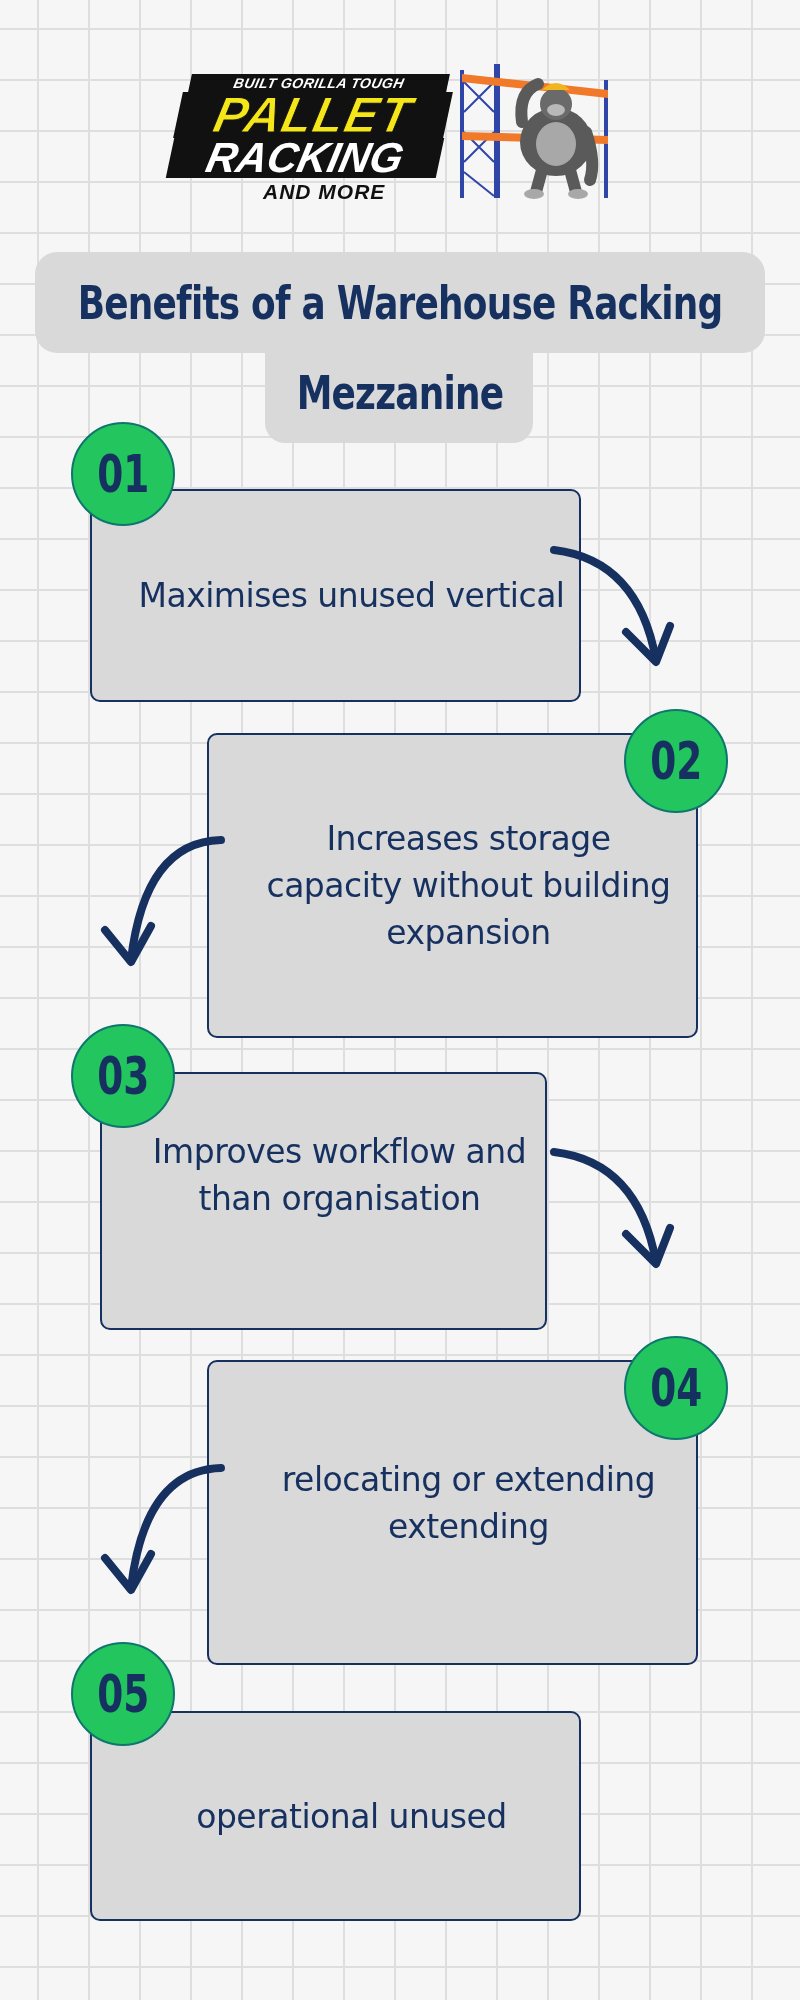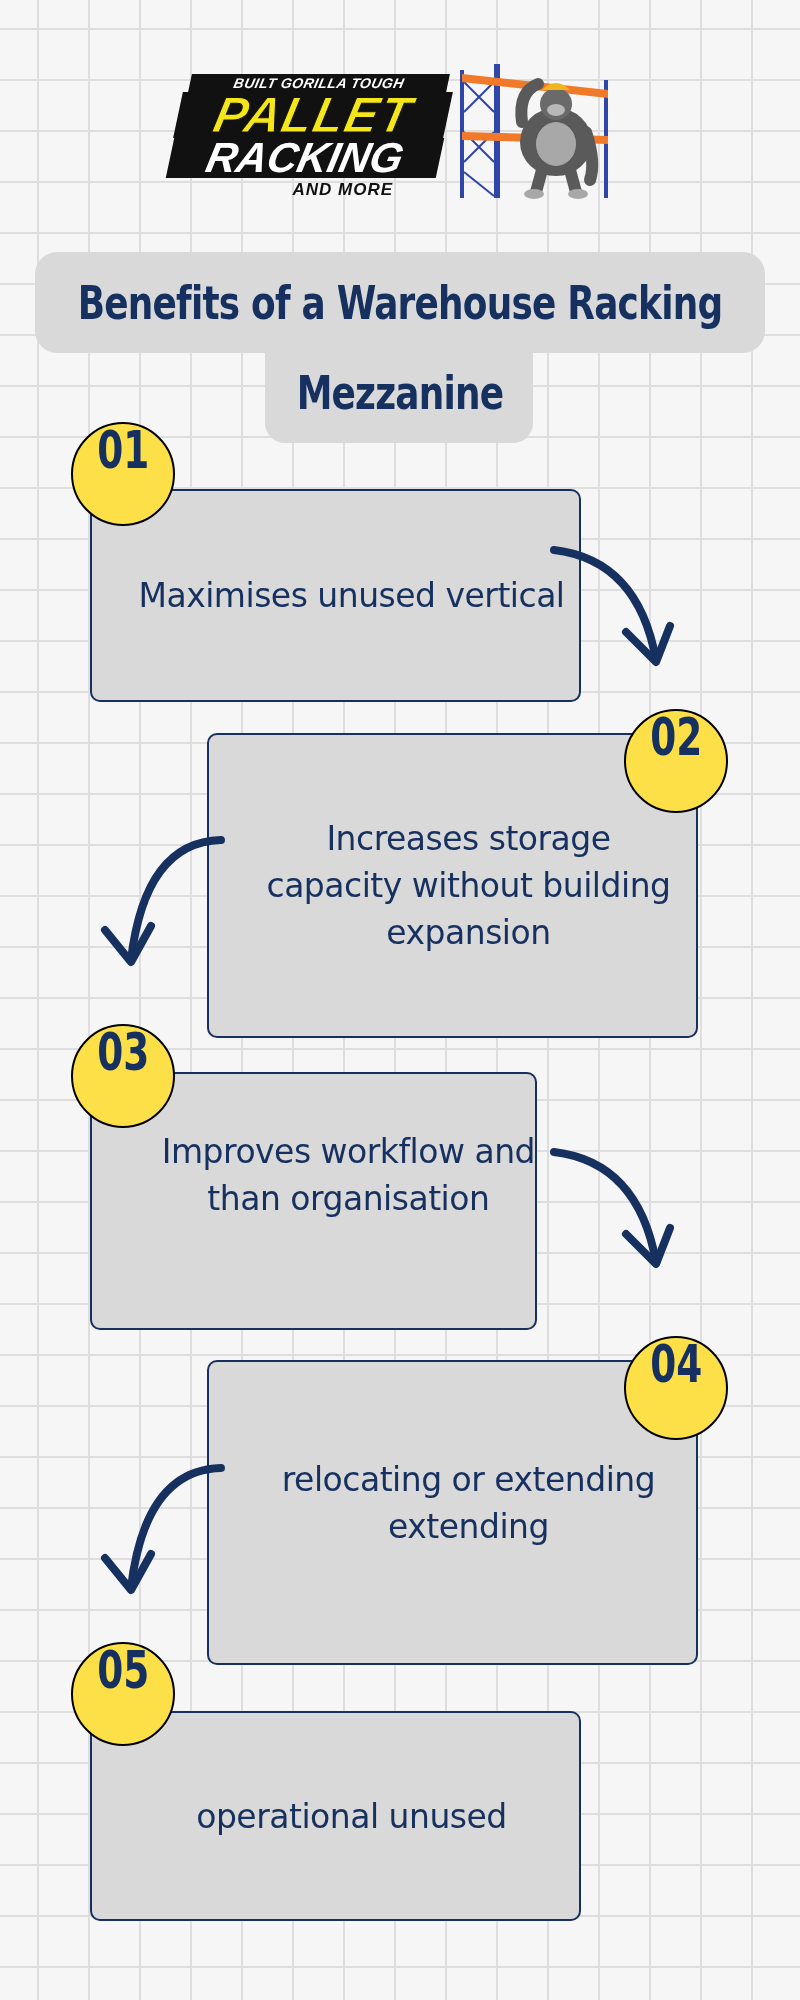--- a/index.html
+++ b/index.html
@@ -35,22 +35,22 @@
   }
   .logo-racking {
     position: absolute; left: 2px; top: 64px; width: 270px; height: 40px;
     background: #111; transform: skewX(-12deg);
     display: flex; align-items: center; justify-content: center;
   }
   .logo-racking span {
     color: #ffffff; font-weight: bold; font-style: italic; font-size: 42px; line-height: 1;
   }
   .logo-more {
-    position: absolute; left: 95px; top: 106px; width: 130px; text-align: right;
-    font-weight: bold; font-style: italic; font-size: 17px; color: #111; letter-spacing: 1px;
+    position: absolute; left: 95px; top: 106px; width: 130px; text-align: left;
+    font-weight: bold; font-style: italic; font-size: 21px; color: #111; letter-spacing: 1px;
   }
   .logo-rack { position: absolute; left: 290px; top: 0; width: 155px; height: 140px; }
 
   
   .title-top {
     left: 35px; top: 252px; width: 730px; height: 101px;
     background: #d9d9d9; border-radius: 22px;
   }
   .title-tab {
     left: 265px; top: 340px; width: 268px; height: 103px;
@@ -70,22 +70,22 @@
     background: #d9d9d9; border: 2px solid #16305f; border-radius: 10px;
     box-sizing: border-box; display: flex; align-items: center; justify-content: center; padding-left: 32px;
   }
   .box-text {
     color: #16305f; font-family: "DejaVu Sans", sans-serif; font-size: 33px;
     text-align: center; line-height: 47px; font-weight: normal;
     letter-spacing: -0.5px;
   }
   .circle {
     width: 104px; height: 104px; border-radius: 50%;
-    background: #fde047; border: 2px solid #000000; box-sizing: border-box;
-    display: flex; align-items: flex-start; justify-content: center;
+    background: #22c55e; border: 2px solid #0f766e; box-sizing: border-box;
+    display: flex; align-items: center; justify-content: center;
   }
   .circle span {
     color: #16305f; font-family: "DejaVu Sans", sans-serif; font-weight: bold;
     font-size: 52px; transform: scaleX(0.72); display: inline-block; line-height: 1;
   }
   .arrow { overflow: visible; }
 </style>
 </head>
 <body>
 
@@ -150,21 +150,21 @@
   </div>
 </div>
 <div class="abs circle" style="left:624px; top:709px;">
   <span>02</span>
 </div>
 <svg class="abs arrow" style="left:95px; top:830px;" width="135" height="145">
   <path d="M126 10 Q50 12 36 130" stroke="#16305f" stroke-width="8" fill="none" stroke-linecap="round"></path>
   <path d="M10 100 L36 132 L56 96" stroke="#16305f" stroke-width="8" fill="none" stroke-linecap="round" stroke-linejoin="round"></path>
 </svg>
 
-<div class="abs box" style="left:90px; top:1072px; width:447px; height:258px;justify-content:flex-end;">
+<div class="abs box" style="left:100px; top:1072px; width:447px; height:258px;">
   <div class="box-text" style="margin-top:-52px;">
     <div>Improves workflow and</div>
     <div>than organisation</div>
   </div>
 </div>
 <div class="abs circle" style="left:71px; top:1024px;">
   <span>03</span>
 </div>
 <svg class="abs arrow" style="left:548px; top:1142px;" width="130" height="130">
   <path d="M6 10 Q90 20 108 120" stroke="#16305f" stroke-width="8" fill="none" stroke-linecap="round"></path>

